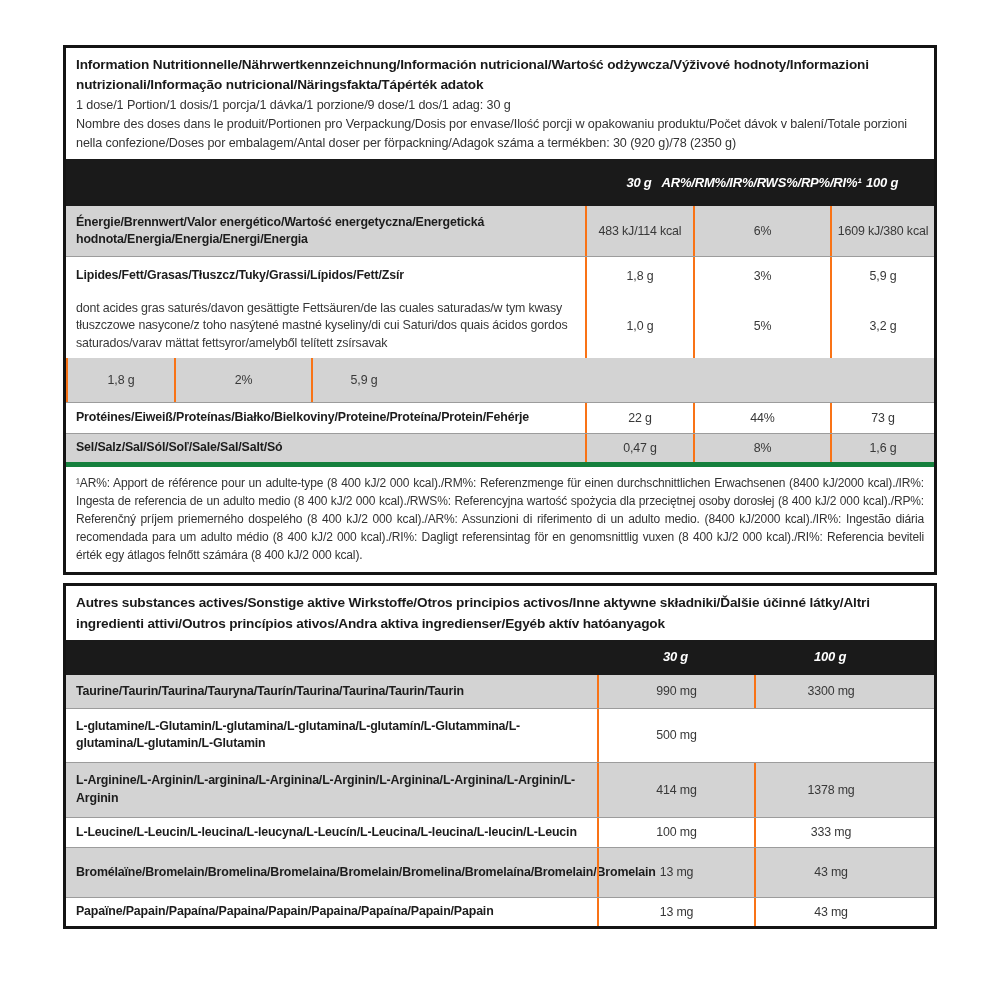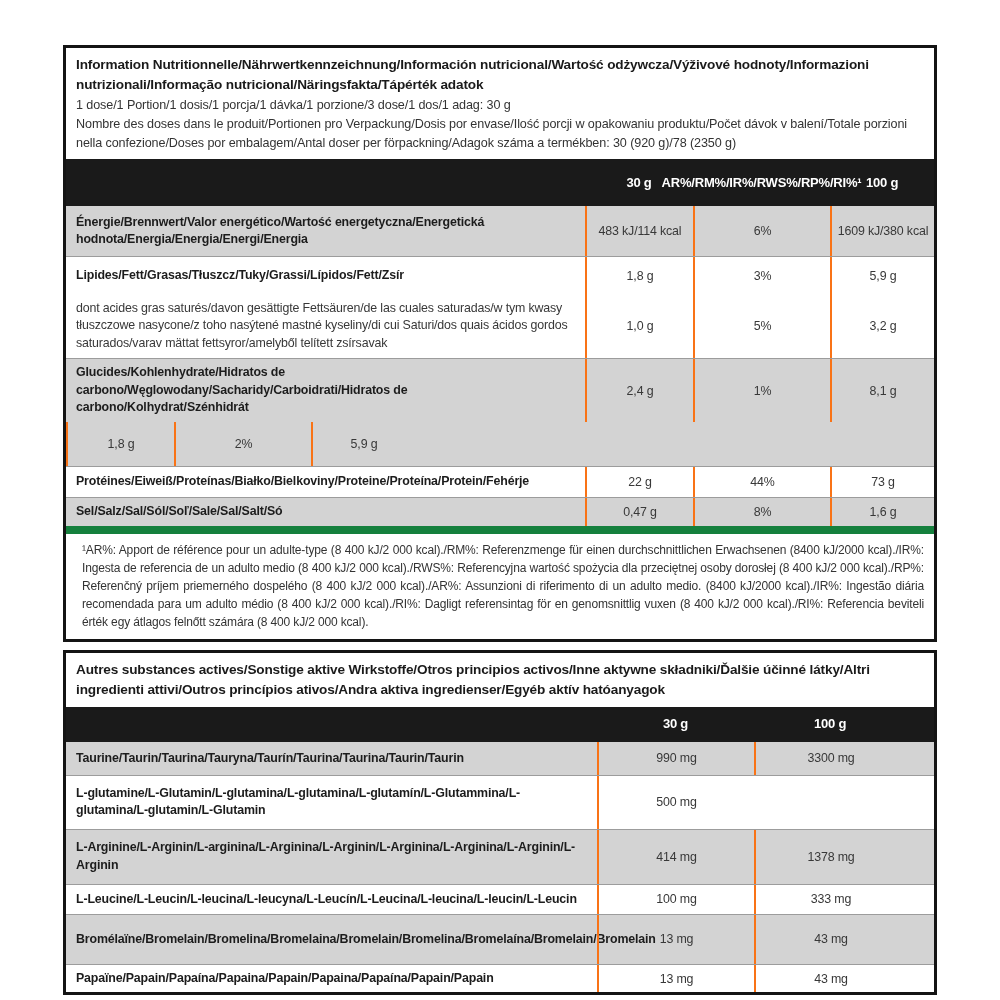--- a/index.html
+++ b/index.html
@@ -13,21 +13,21 @@
   .block { border: 3px solid #141414; background: #fff; }
   .block2 { margin-top: 8px; }
 
   .title-box { padding: 7px 10px 6px 10px; background: #fff; }
   .t-bold { font-weight: 700; font-size: 13.6px; line-height: 1.5; letter-spacing: -0.15px; color: #1a1a1a; }
   .t-reg  { font-size: 12.6px; line-height: 1.52; letter-spacing: -0.1px; color: #333; }
 
   .band { background: #1a1a1a; color: #fff; display: flex; align-items: center; font-weight: 700; }
   .band1 { min-height: 47px; font-size: 13px; }
   .band2 { min-height: 35px; font-size: 13px; }
-  .band .hcell { display: flex; align-items: center; justify-content: center; text-align: left; line-height: 1.25; letter-spacing: -0.2px; padding: 2px 4px; }
+  .band .hcell { display: flex; align-items: center; justify-content: center; text-align: left; line-height: 1.25; letter-spacing: -0.2px; padding: 2px 4px; font-style: italic; }
 
   .row { display: flex; align-items: stretch; background: #fff; }
   .row.grey { background: #d3d3d3; }
   .row.sep { border-top: 1px solid #9c9c9c; }
   .cell { display: flex; align-items: center; font-size: 12.4px; letter-spacing: -0.15px; }
   .cell.label { padding: 5px 10px; line-height: 1.42; color: #383838; }
   .cell.label.bold { font-weight: 700; color: #1c1c1c; }
   .cell.val { justify-content: center; text-align: center; color: #383838; border-left: 2px solid #f97316; padding: 3px 4px; }
 
   
@@ -37,35 +37,35 @@
   .t1 .c100 { width: 104px; }
   .band1 .c30, .band1 .car, .band1 .c100 { border-left: none; }
 
   
   .t2 .c-label { width: 531px; }
   .t2 .d30  { width: 157px; }
   .t2 .d100 { width: 152px; }
   .band2 .d30, .band2 .d100 { border-left: none; }
 
   .footnote {
-    border-top: 8px solid #15803d;
-    padding: 7px 10px 8px 16px;
+    border-top: 5px solid #15803d;
+    padding: 7px 10px 8px 10px;
     font-size: 12px; line-height: 1.5; letter-spacing: -0.15px;
     text-align: justify; color: #333; background: #fff;
   }
 </style>
 </head>
 <body>
 
 <div class="page">
 
   <section class="block t1">
     <header class="title-box">
       <div class="t-bold">Information Nutritionnelle/Nährwertkennzeichnung/Información nutricional/Wartość odżywcza/Výživové hodnoty/Informazioni nutrizionali/Informação nutricional/Näringsfakta/Tápérték adatok</div>
-      <div class="t-reg">1 dose/1 Portion/1 dosis/1 porcja/1 dávka/1 porzione/3 dose/1 dos/1 adag: 30 g</div>
+      <div class="t-reg">1 dose/1 Portion/1 dosis/1 porcja/1 dávka/1 porzione/9 dose/1 dos/1 adag: 30 g</div>
       <div class="t-reg">Nombre des doses dans le produit/Portionen pro Verpackung/Dosis por envase/Ilość porcji w opakowaniu produktu/Počet dávok v balení/Totale porzioni nella confezione/Doses por embalagem/Antal doser per förpackning/Adagok száma a termékben: 30 (920 g)/78 (2350 g)</div>
     </header>
 
     <div class="band band1">
       <div class="c-label"></div>
       <div class="hcell c30">30 g</div>
       <div class="hcell car">AR%/RM%/IR%/RWS%/RP%/RI%¹</div>
       <div class="hcell c100">100 g</div>
     </div>
 
@@ -83,26 +83,20 @@
       <div class="cell val c100">5,9 g</div>
     </div>
 
     <div class="row" style="min-height:64px">
       <div class="cell label c-label">dont acides gras saturés/davon gesättigte Fettsäuren/de las cuales saturadas/w tym kwasy tłuszczowe nasycone/z toho nasýtené mastné kyseliny/di cui Saturi/dos quais ácidos gordos saturados/varav mättat fettsyror/amelyből telített zsírsavak</div>
       <div class="cell val c30">1,0 g</div>
       <div class="cell val car">5%</div>
       <div class="cell val c100">3,2 g</div>
     </div>
 
-    <div class="row grey sep" style="min-height:56px">
-      <div class="cell label bold c-label">Glucides/Kohlenhydrate/Hidratos de carbono/Węglowodany/Sacharidy/Carboidrati/Hidratos de carbono/Kolhydrat/Szénhidrát</div>
-      <div class="cell val c30">2,4 g</div>
-      <div class="cell val car">1%</div>
-      <div class="cell val c100">8,1 g</div>
-    </div>
 
     <div class="row grey" style="min-height:44px">
       <div class="cell val c30">1,8 g</div>
       <div class="cell val car">2%</div>
       <div class="cell val c100">5,9 g</div>
     </div>
 
     <div class="row sep" style="min-height:31px">
       <div class="cell label bold c-label">Protéines/Eiweiß/Proteínas/Białko/Bielkoviny/Proteine/Proteína/Protein/Fehérje</div>
       <div class="cell val c30">22 g</div>

